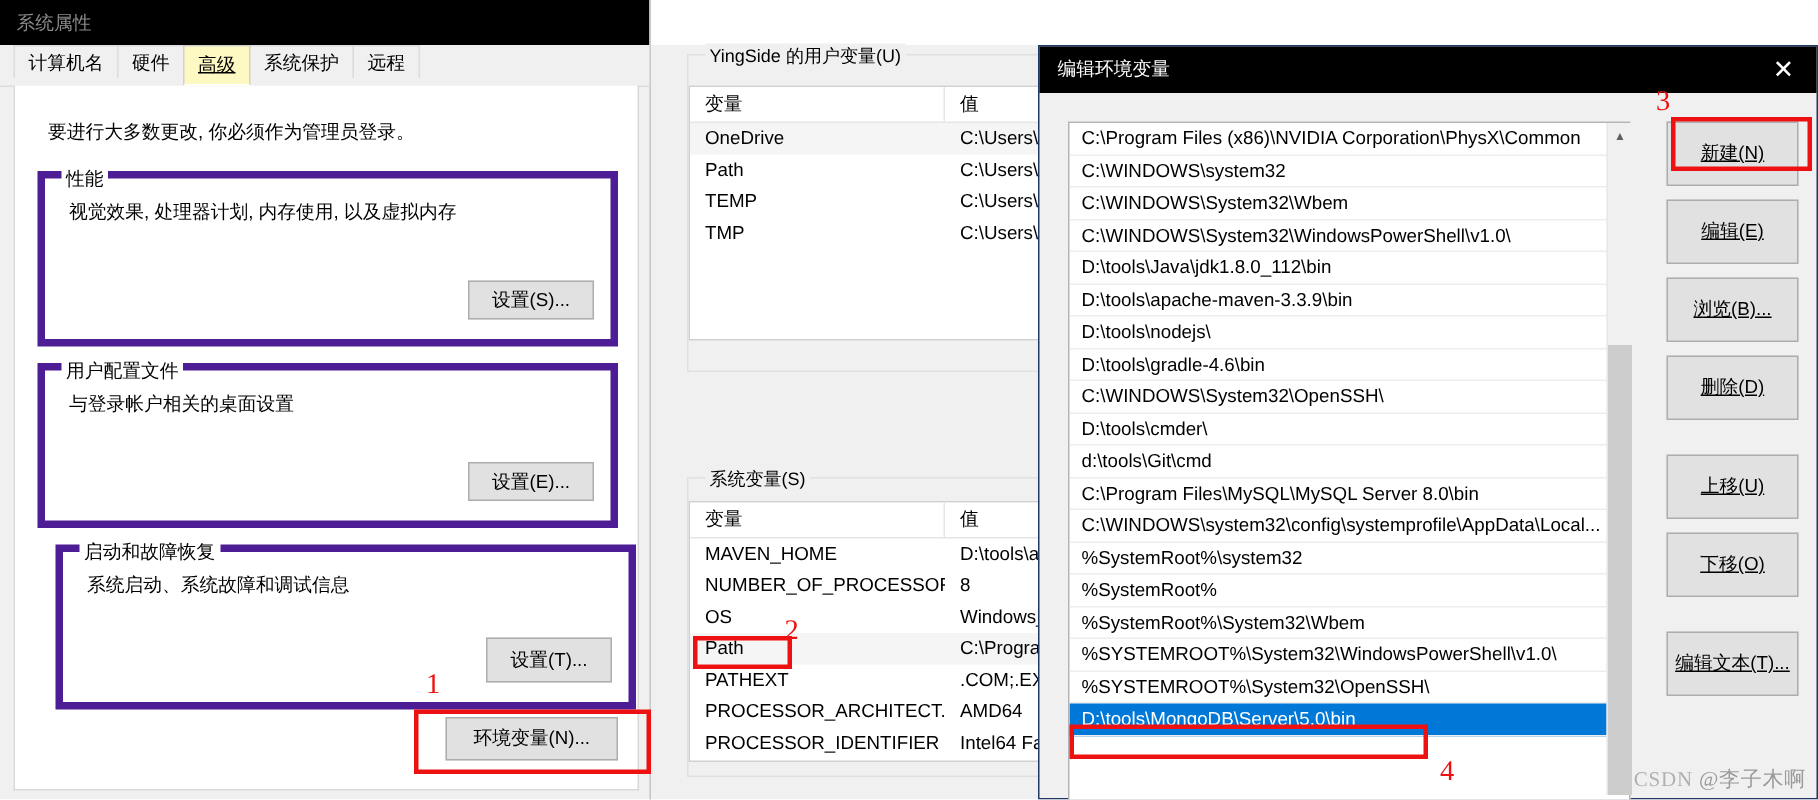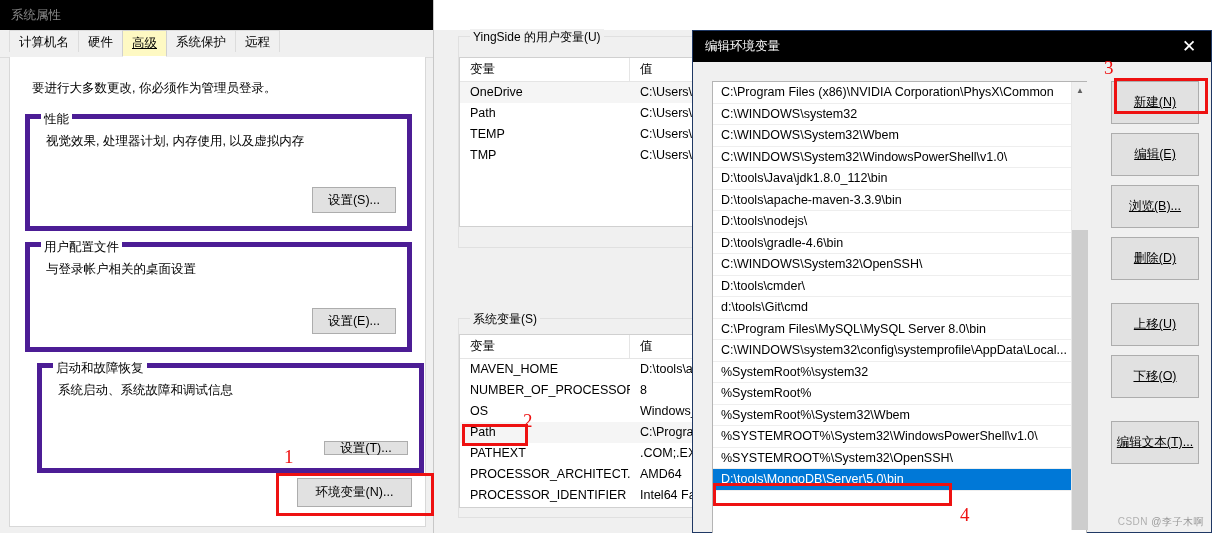--- a/index.html
+++ b/index.html
@@ -301,24 +301,25 @@
     color: #ee1111;
     font-size: 19px;
     font-family: "Liberation Serif", serif;
     line-height: 1;
     pointer-events: none;
   }
 
   .watermark {
     position: absolute;
     right: 8px; bottom: 4px;
-    font-size: 10px;
+    font-size: 14px;
     color: #b0b0b0;
     letter-spacing: 0.5px;
     white-space: nowrap;
+    font-family: Liberation Serif, serif;
   }
   .watermark .at { color: #9a9a9a; }
 </style>
 </head>
 <body>
 
 <div class="window" id="win-sysprops">
 
   <div class="titlebar">
     <span class="title">系统属性</span>
@@ -344,21 +345,21 @@
 
     <div class="groupbox" style="left:15px; top:185px; width:387px; height:110px;">
       <span class="legend">用户配置文件</span>
       <span class="gb-desc">与登录帐户相关的桌面设置</span>
       <div class="btn" style="position:absolute; right:11px; bottom:13px; width:84px; height:26px;text-align:center;">设置(E)...</div>
     </div>
 
     <div class="groupbox" style="left:15px; top:306px; width:387px; height:110px;margin-left:12px;">
       <span class="legend">启动和故障恢复</span>
       <span class="gb-desc">系统启动、系统故障和调试信息</span>
-      <div class="btn" style="position:absolute; right:11px; bottom:13px; width:84px; height:14px;">设置(T)...</div>
+      <div class="btn" style="position:absolute; right:11px; bottom:13px; width:84px; height:30px;">设置(T)...</div>
     </div>
 
     <div class="btn" style="position:absolute; left:287px; top:421px; width:115px; height:29px;">环境变量(N)...</div>
 
   </div>
 </div>
 
 <div class="window" id="win-envvars">
   <div class="inner">
 

